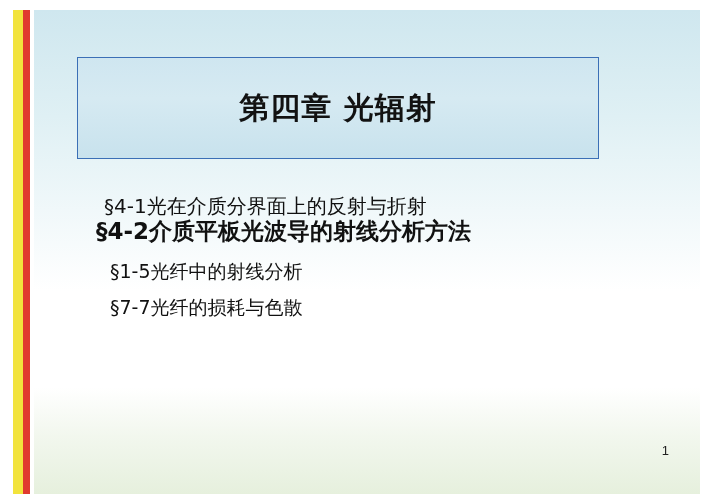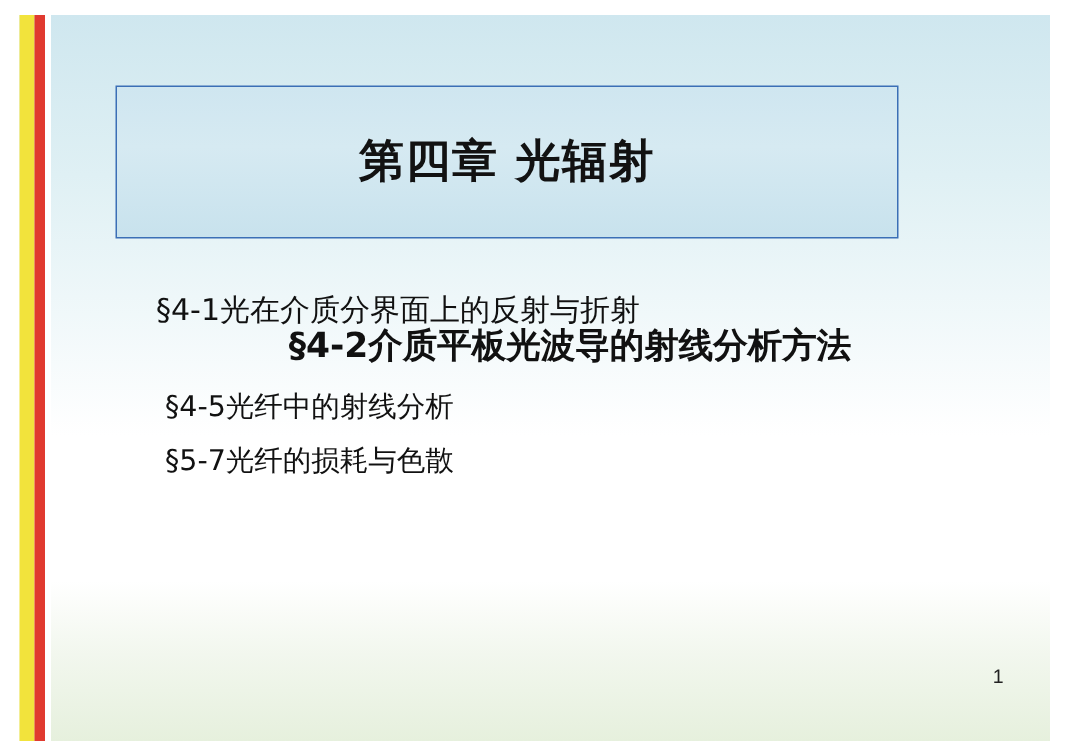--- a/index.html
+++ b/index.html
@@ -90,21 +90,20 @@
     font-size: 20px;
     line-height: 1.0;
     margin-bottom: 4px;
   }
   .bullet.emph {
     font-size: 23px;
     font-weight: bold;
     margin-left: -8px;
     line-height: 1.0;
     margin-bottom: 19px;
-    text-align: center;
   }
   .bullet.small {
     font-size: 19px;
     line-height: 1.0;
     margin-bottom: 17px;
     margin-left: 6px;
   }
 
   
   .page-num {
@@ -125,18 +124,18 @@
   <div class="bar-red"></div>
   <div class="bar-white"></div>
 
   <div class="title-box">
     <div class="title-line">第四章 光辐射</div>
   </div>
 
   <div class="bullets">
     <div class="bullet normal">§4-1光在介质分界面上的反射与折射</div>
     <div class="bullet emph">§4-2介质平板光波导的射线分析方法</div>
-    <div class="bullet small">§4-5光纤中的射线分析</div>
-    <div class="bullet small">§5-7光纤的损耗与色散</div>
+    <div class="bullet small">§1-5光纤中的射线分析</div>
+    <div class="bullet small">§7-7光纤的损耗与色散</div>
   </div>
 
   <div class="page-num">1</div>
 </div>
 
 </body></html>

